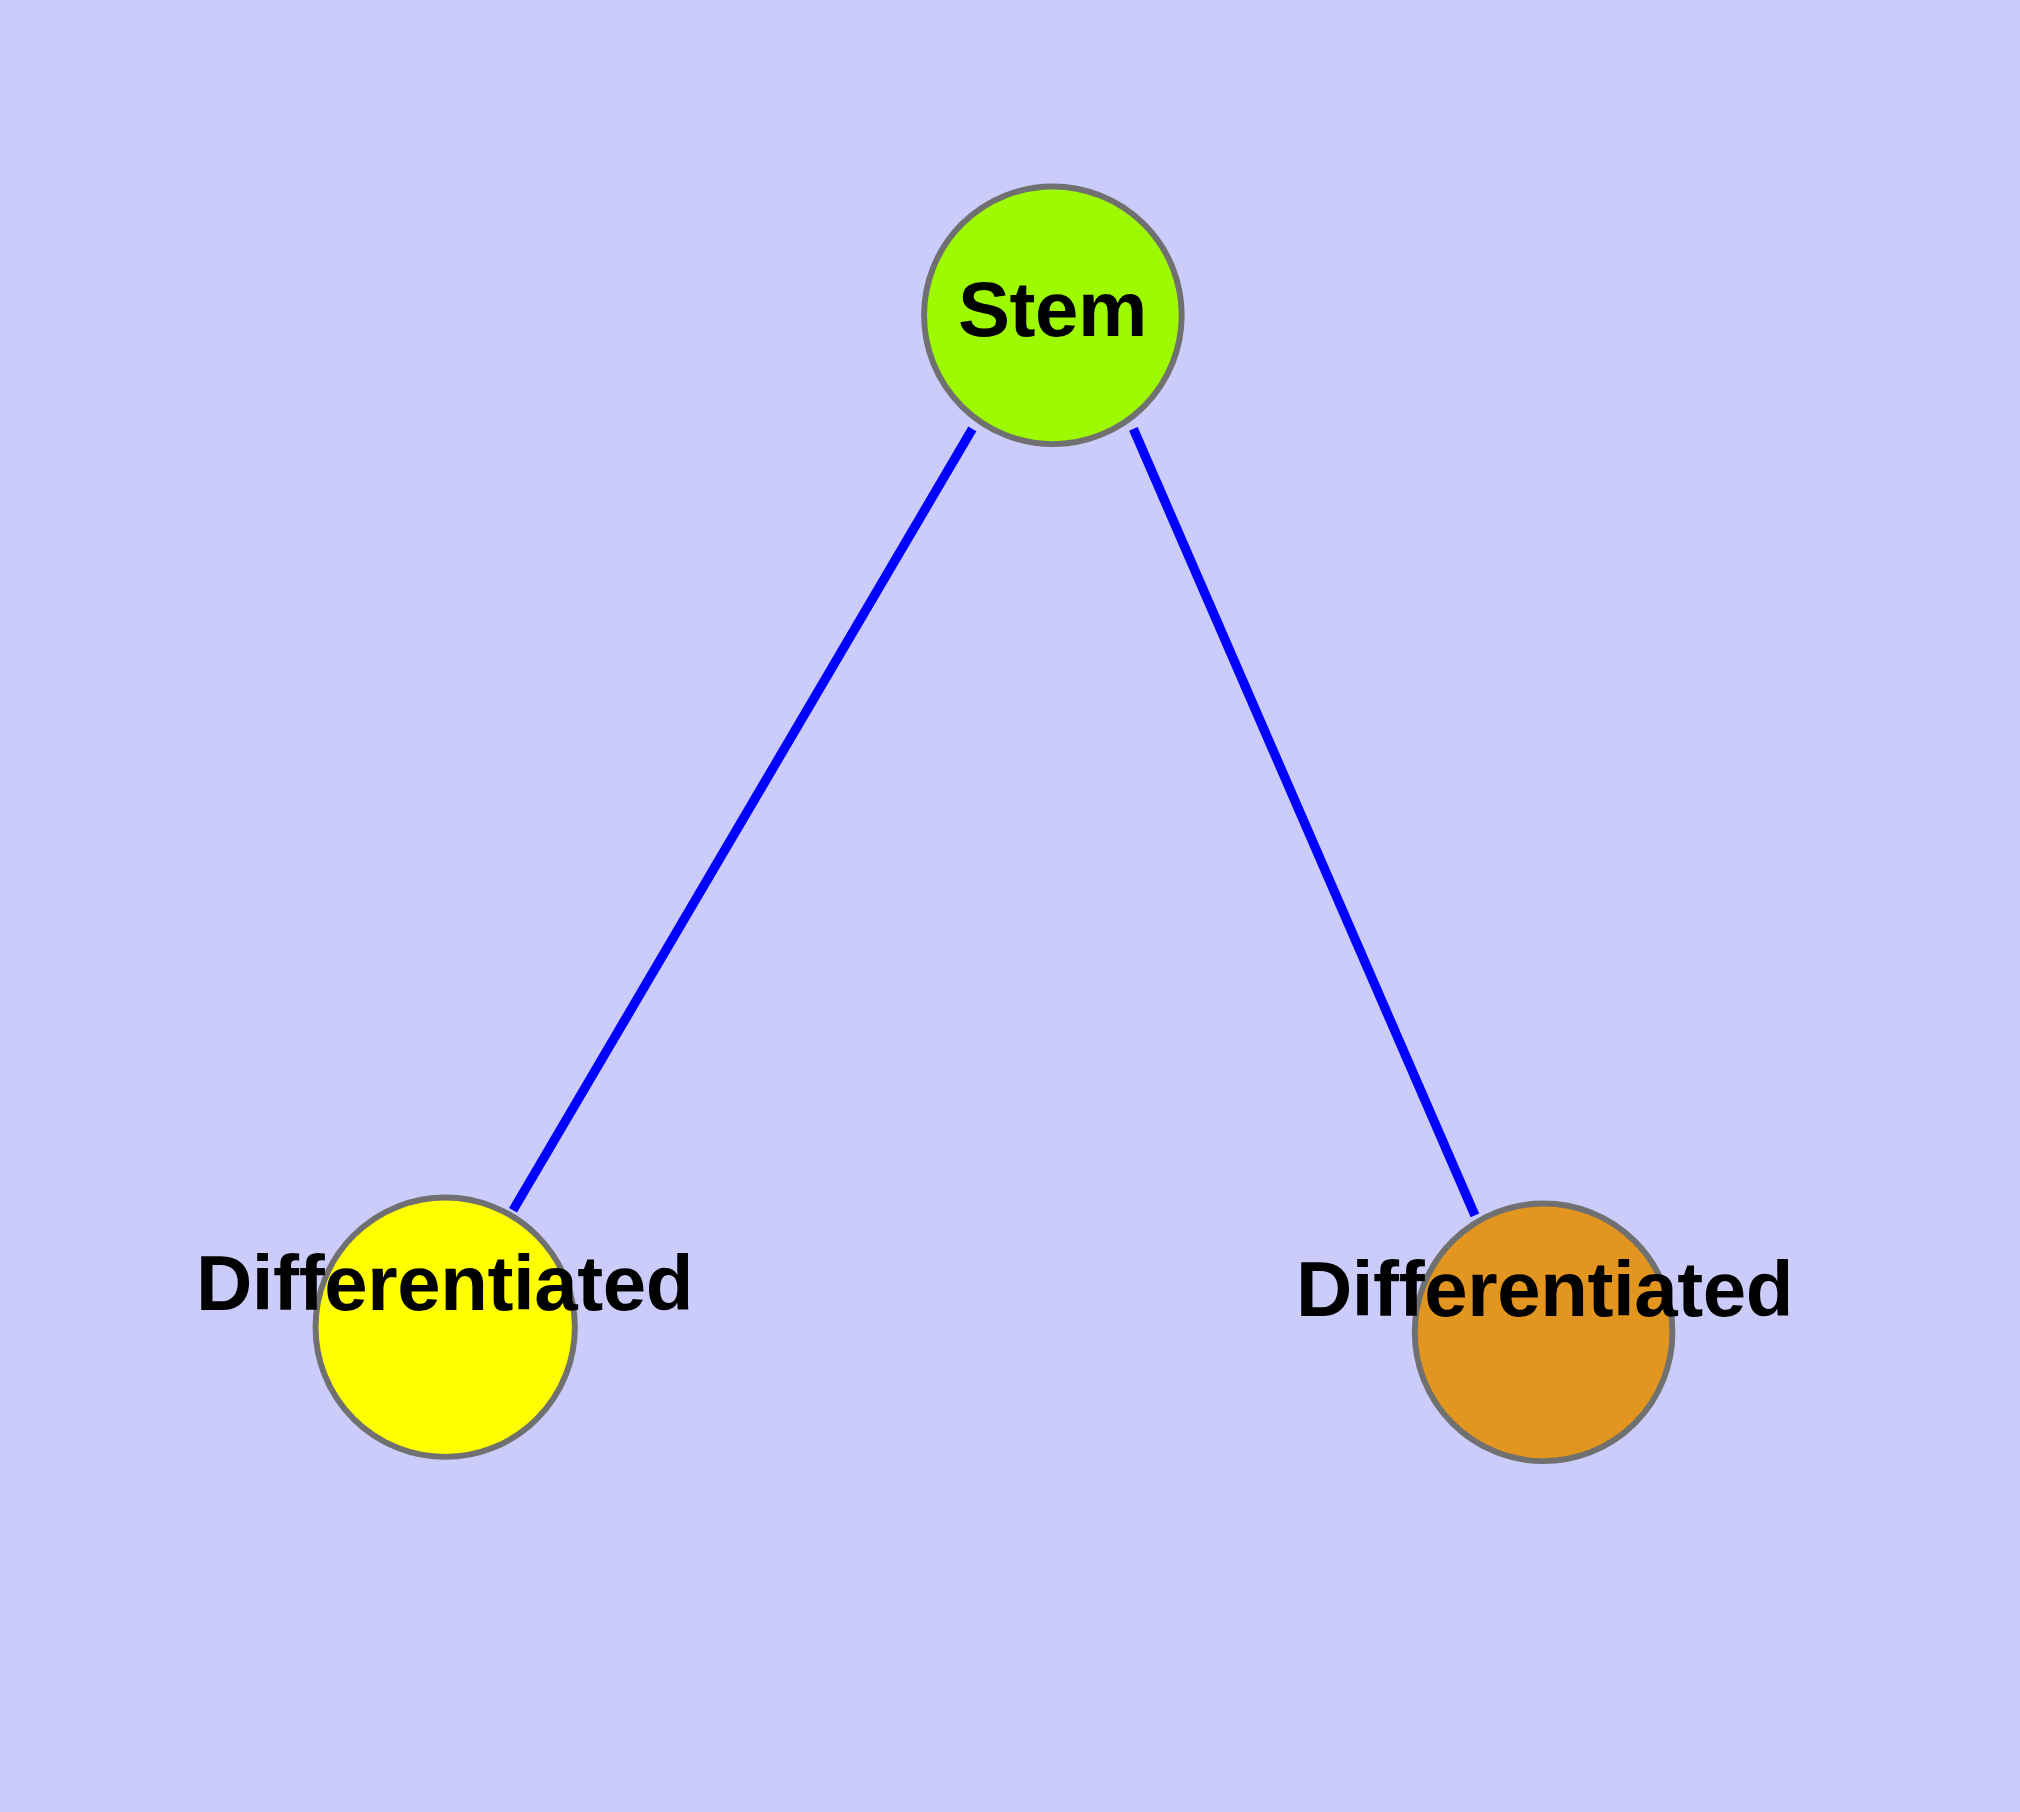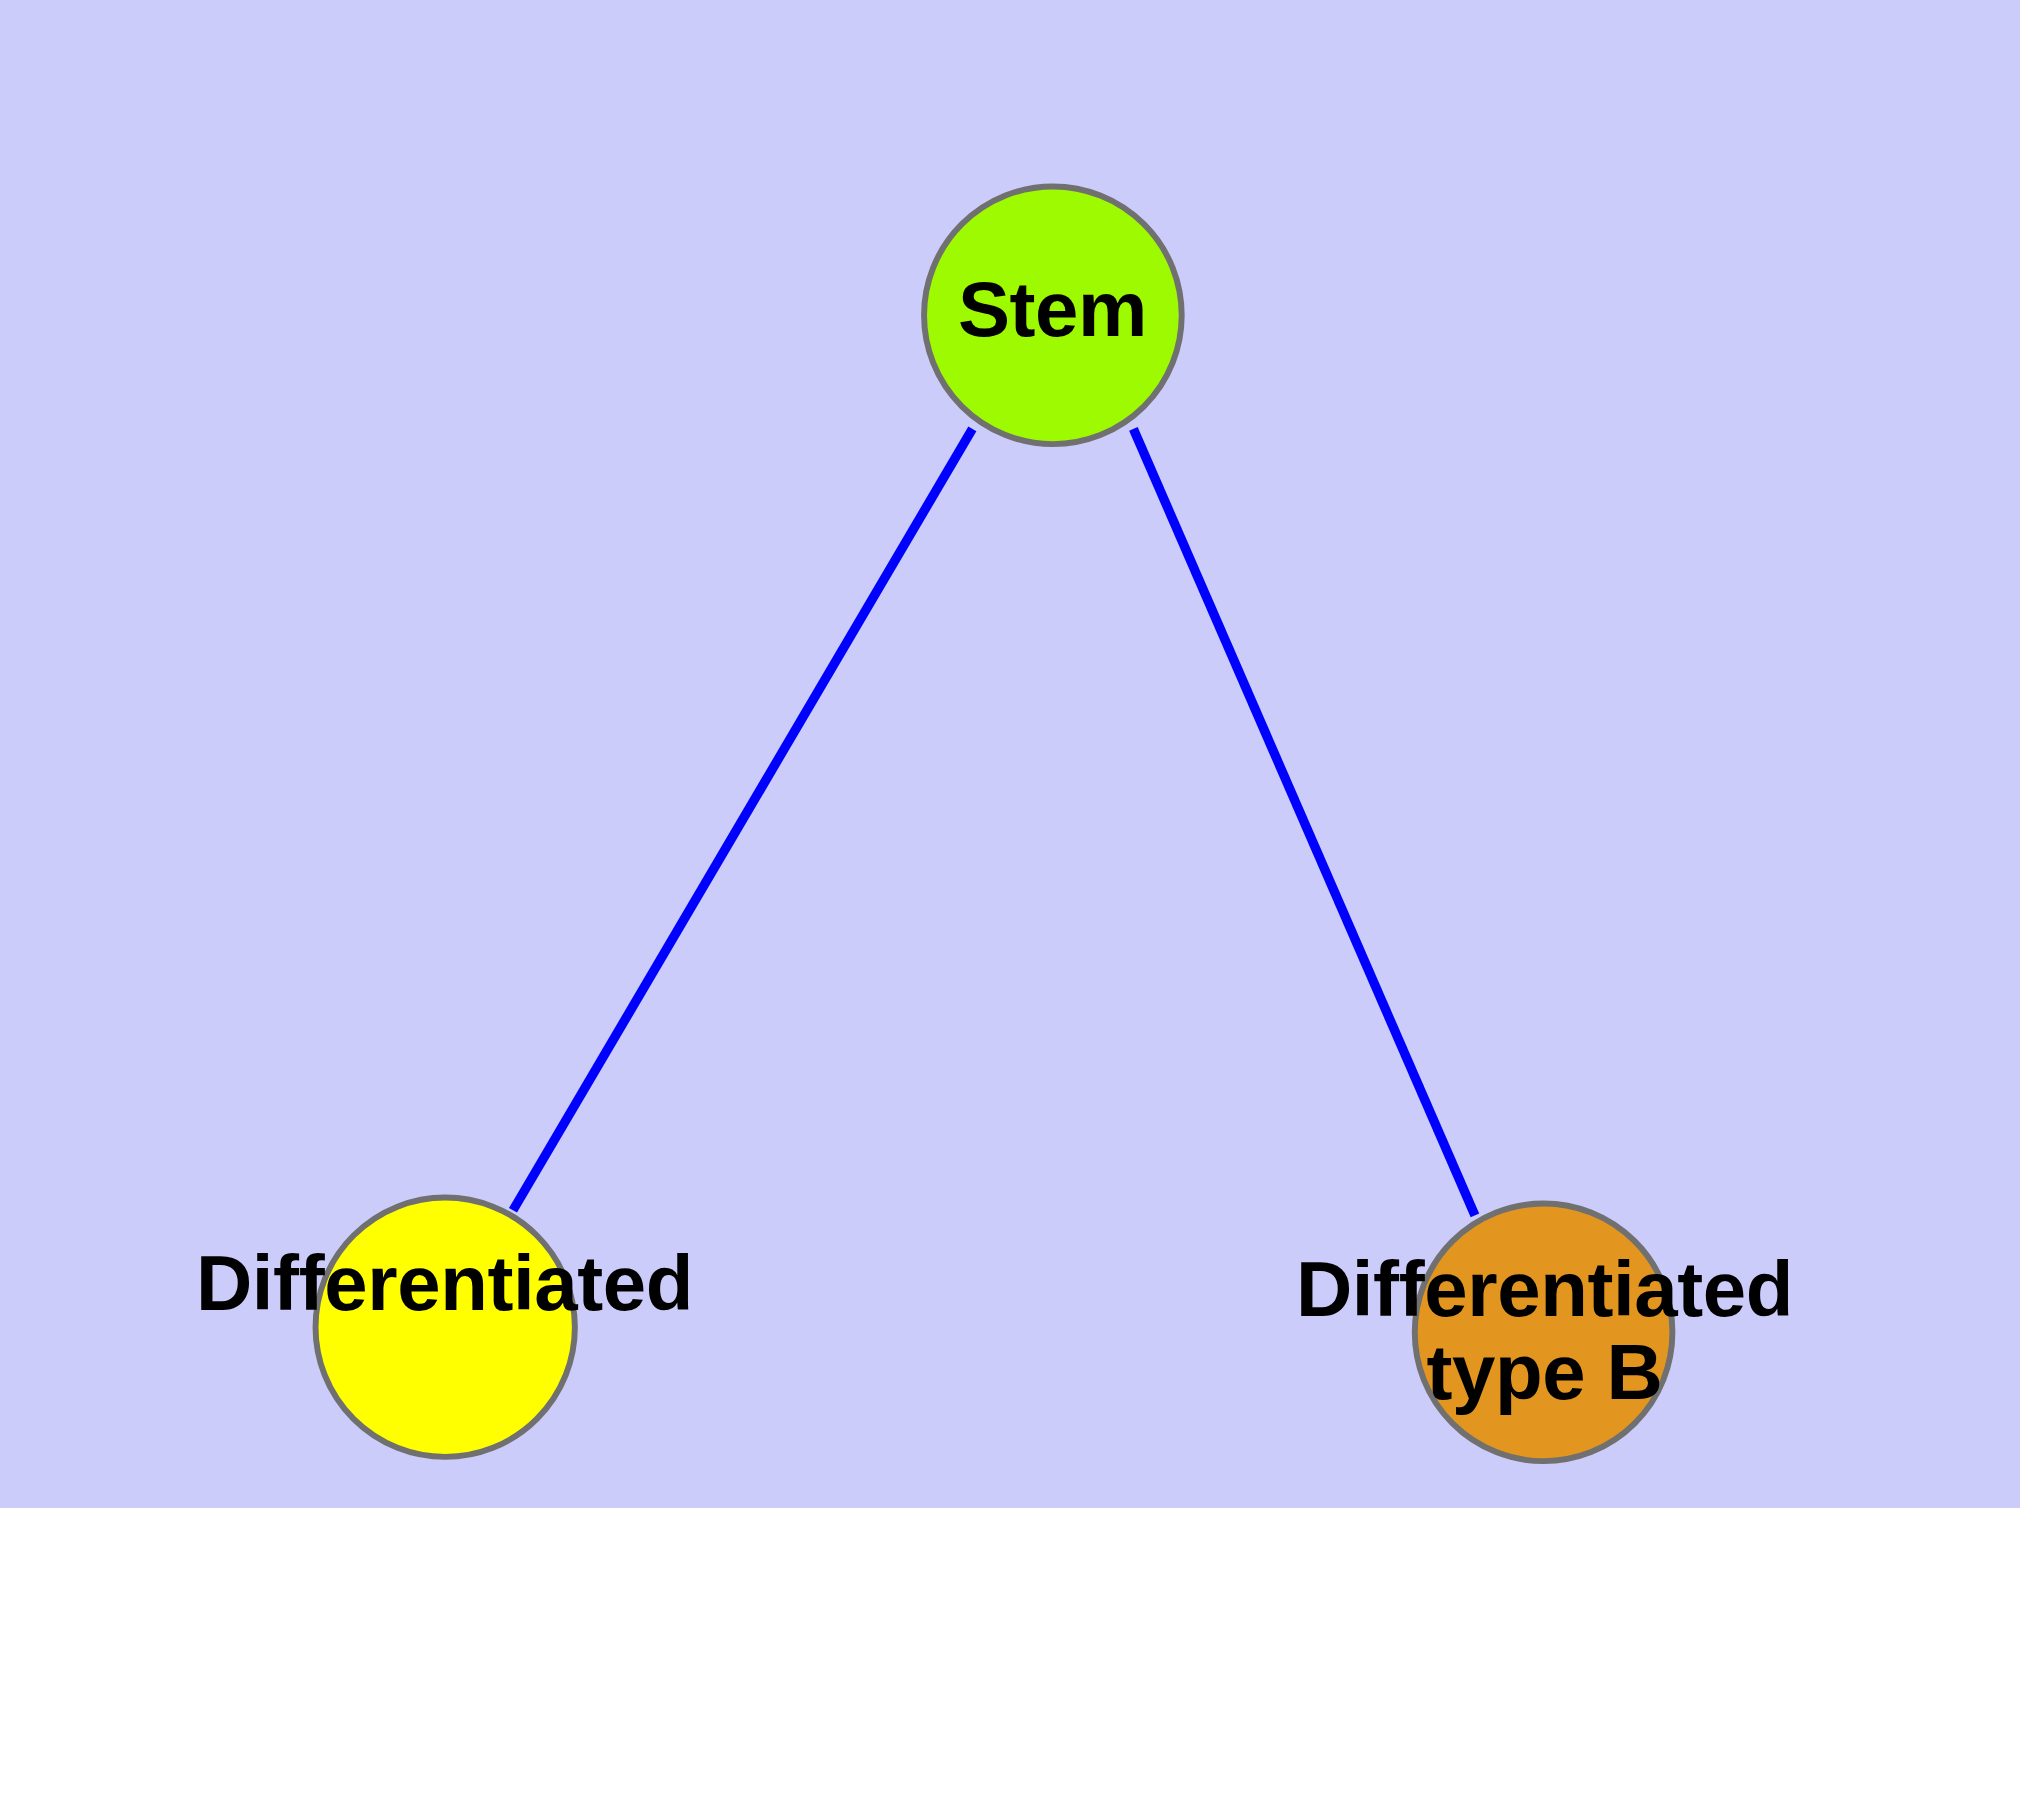--- a/index.html
+++ b/index.html
@@ -3,21 +3,21 @@
 <meta charset="utf-8">
 <style>
   html, body {
     margin: 0;
     padding: 0;
     background: #ffffff;
   }
   #canvas {
     position: relative;
     width: 2021px;
-    height: 1508px;
+    height: 1812px;
     background: #ccccfa;
     overflow: hidden;
     font-family: "Liberation Sans", "DejaVu Sans", sans-serif;
   }
   #graph-svg {
     position: absolute;
     left: 0;
     top: 0;
     width: 2021px;
     height: 1812px;
@@ -68,16 +68,16 @@
       <circle cx="525" cy="1566" r="153" fill="#ffff00" stroke="#707070" stroke-width="7"></circle>
       <circle cx="1821" cy="1572" r="152" fill="#e2961f" stroke="#707070" stroke-width="7"></circle>
     </g>
 
   </svg>
 
   <div class="node-label" id="label-stem">Stem</div>
 
   <div class="node-label" id="label-type-a"><span>Differentiated</span><br></div>
 
-  <div class="node-label" id="label-type-b"><span>Differentiated</span><br><span>type B</span></div>
+  <div class="node-label" id="label-type-b"><span>Differentiated</span><br></div>
 
 </div>
 
 
 </body></html>

